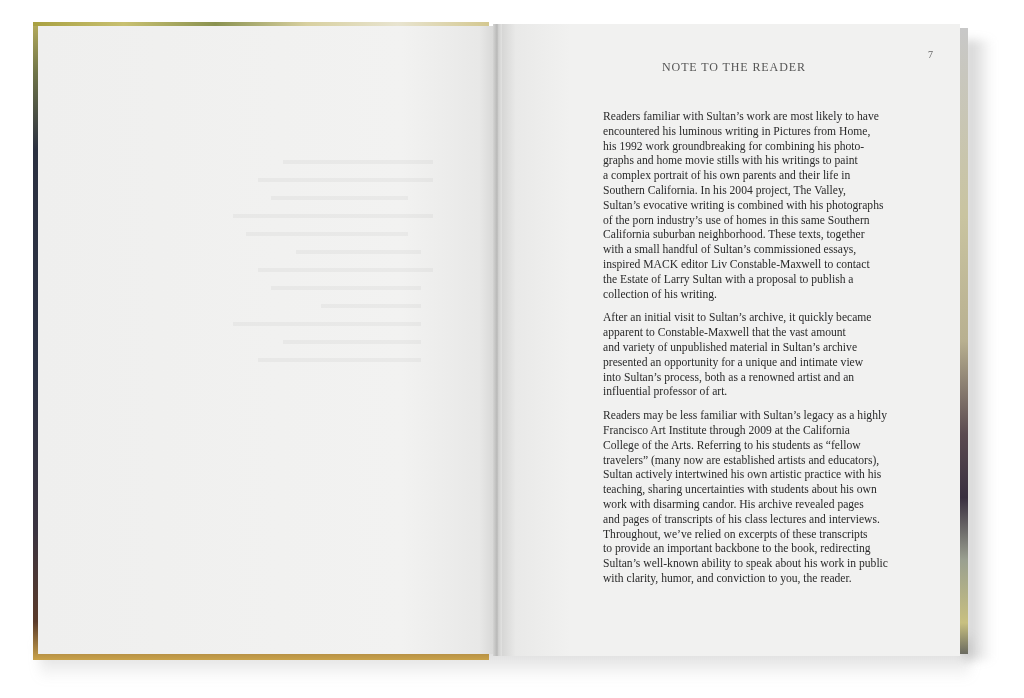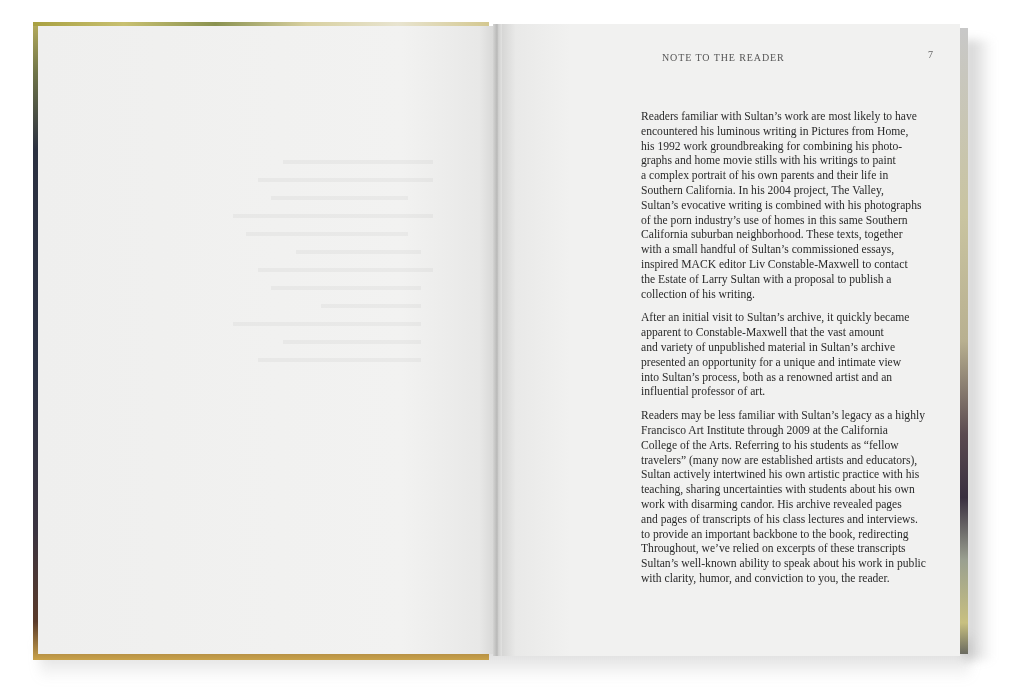--- a/index.html
+++ b/index.html
@@ -45,33 +45,33 @@
     .gutter {
       position:absolute; left:493px; top:24px; width:9px; height:632px;
       background:linear-gradient(to right,#d4d4d3,#b8b8b7 45%,#cfcfce 60%,#e2e2e1);
     }
     .ghost {
       position:absolute; left:170px; top:120px; width:250px; height:420px;
       opacity:0.05;
     }
     .ghost div { height:4px; background:#555; margin:14px 0; }
     .running-head {
-      position:absolute; left:662px; top:52px;
-      font-size:10px; letter-spacing:0.9px; color:#555;font-family:Liberation Serif, serif;
+      position:absolute; left:662px; top:60px;
+      font-size:12px; letter-spacing:0.9px; color:#555;font-family:Liberation Serif, serif;
     }
     .folio {
       position:absolute; left:928px; top:49px;
       font-size:10px; color:#666;
     }
     .body-text {
       position:absolute; left:603px; top:110px; width:300px;
       font-size:11.6px; line-height:14.8px; color:#2a2a2a;
     }
     .para { margin:0 0 9px 0; }
-    .line { display:block; white-space:nowrap;margin-left:38px; }
+    .line { display:block; white-space:nowrap; }
     .it { }
   </style>
 </head>
 <body>
 
 <div class="shadow-bottom"></div>
 <div class="shadow-right"></div>
 
 <div>
   <div class="cover-left"></div>
@@ -128,19 +128,19 @@
       </p>
       <p class="para">
         <span class="line">Readers may be less familiar with Sultan’s legacy as a highly</span>
         <span class="line">Francisco Art Institute through 2009 at the California</span>
         <span class="line">College of the Arts. Referring to his students as “fellow</span>
         <span class="line">travelers” (many now are established artists and educators),</span>
         <span class="line">Sultan actively intertwined his own artistic practice with his</span>
         <span class="line">teaching, sharing uncertainties with students about his own</span>
         <span class="line">work with disarming candor. His archive revealed pages</span>
         <span class="line">and pages of transcripts of his class lectures and interviews.</span>
+        <span class="line">Throughout, we’ve relied on excerpts of these transcripts</span>
         <span class="line">to provide an important backbone to the book, redirecting</span>
-        <span class="line">Throughout, we’ve relied on excerpts of these transcripts</span>
         <span class="line">Sultan’s well-known ability to speak about his work in public</span>
         <span class="line">with clarity, humor, and conviction to you, the reader.</span>
       </p>
     </div>
 </div>
 
 </body></html>

